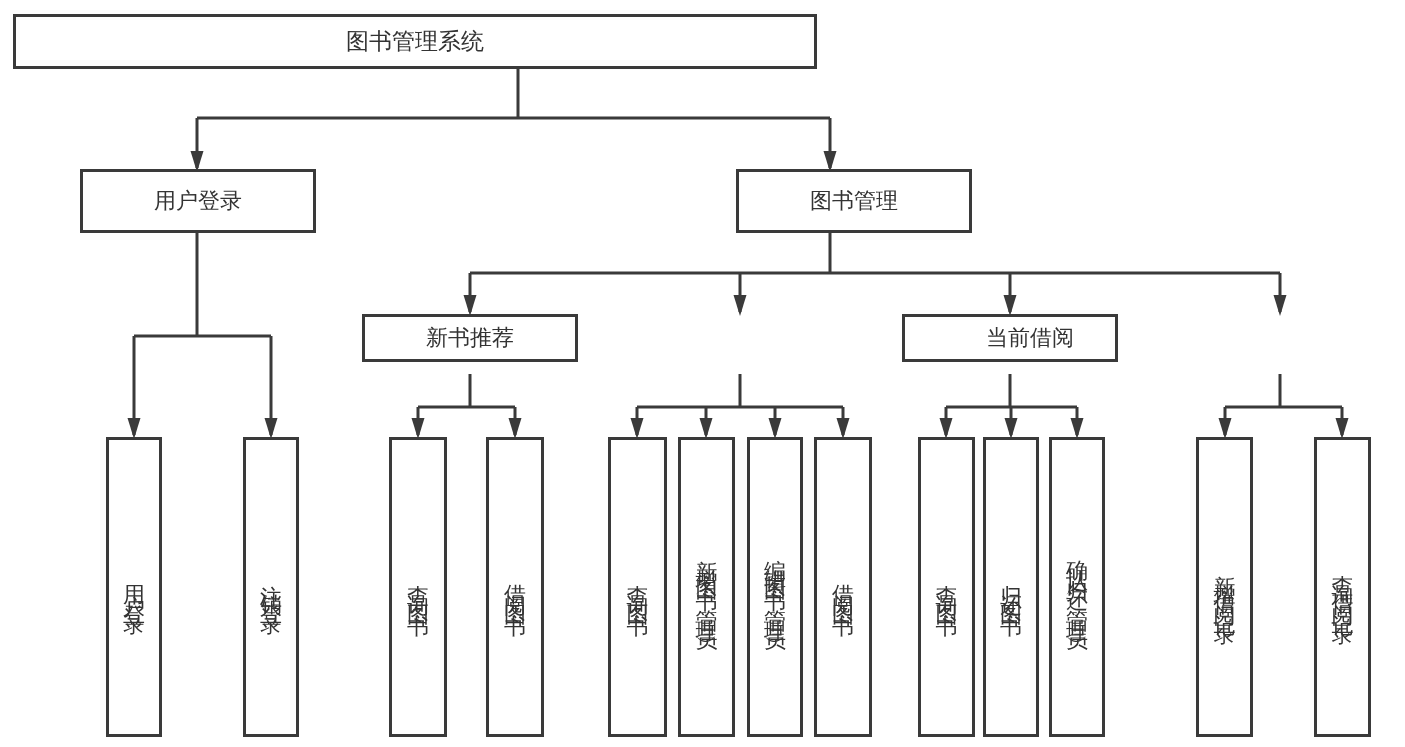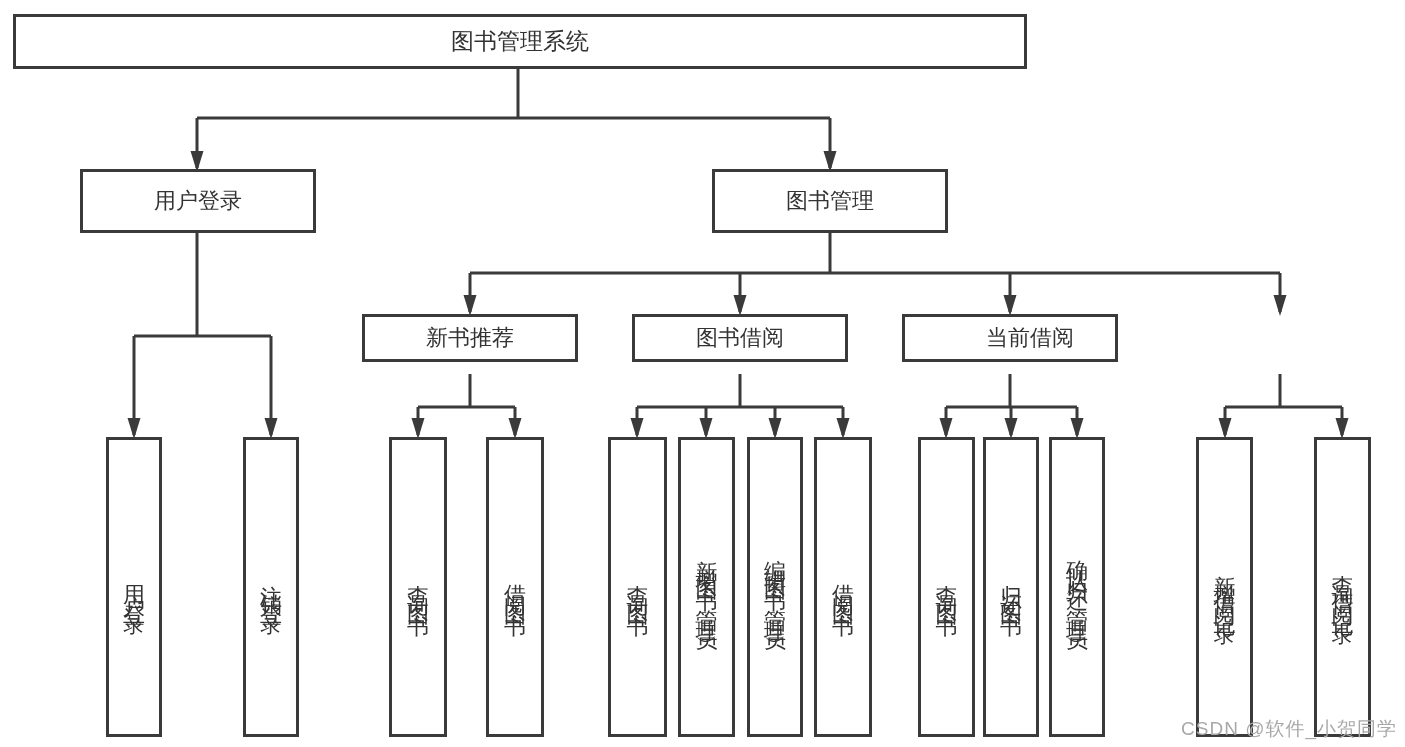--- a/index.html
+++ b/index.html
@@ -31,24 +31,24 @@
     position:absolute;
     box-sizing:border-box;
     border:3px solid var(--line);
     background:var(--background);
     display:flex;
     align-items:center;
     justify-content:center;
     z-index:2;
     color:var(--text);
   }
-  .node.root{left:13px;top:14px;width:1014px;height:55px;font-size:23px;}
+  .node.root{left:13px;top:14px;width:804px;height:55px;font-size:23px;}
   .node.lvl2{top:169px;width:236px;height:64px;font-size:22px;}
   .node.lvl2.a{left:80px;}
-  .node.lvl2.b{left:712px;}
+  .node.lvl2.b{left:736px;}
   .node.lvl3{top:314px;width:216px;height:48px;font-size:22px;}
   .node.l3-0{left:362px;}
   .node.l3-1{left:632px;}
   .node.l3-2{left:902px;padding-left:40px;}
   .node.l3-3{left:1172px;}
   .node.leaf{top:437px;height:300px;}
   .vtext{
     writing-mode:vertical-rl;
     text-orientation:mixed;
     font-size:22px;
@@ -126,21 +126,20 @@
       <path d="M1342,439 L1335.5,418 L1348.5,418 Z"></path>
     </g>
   </svg>
 
   <div class="node root">图书管理系统</div>
 
   <div class="node lvl2 a">用户登录</div>
   <div class="node lvl2 b">图书管理</div>
 
   <div class="node lvl3 l3-0">新书推荐</div>
-  <div class="node lvl3 l3-1">图书借阅</div>
   <div class="node lvl3 l3-2">当前借阅</div>
 
   <div class="node leaf lf-0">
     <span class="vtext">用户登录</span>
   </div>
   <div class="node leaf lf-1">
     <span class="vtext">注销登录</span>
   </div>
   <div class="node leaf lf-2">
     <span class="vtext">查询图书</span>
@@ -169,15 +168,14 @@
   <div class="node leaf lf-10">
     <span class="vtext">确认归还（管理员）</span>
   </div>
   <div class="node leaf lf-11">
     <span class="vtext">新增借阅记录</span>
   </div>
   <div class="node leaf lf-12">
     <span class="vtext">查询借阅记录</span>
   </div>
 
-  <div class="watermark">CSDN @软件_小贺同学</div>
 
 </div>
 
 </body></html>

